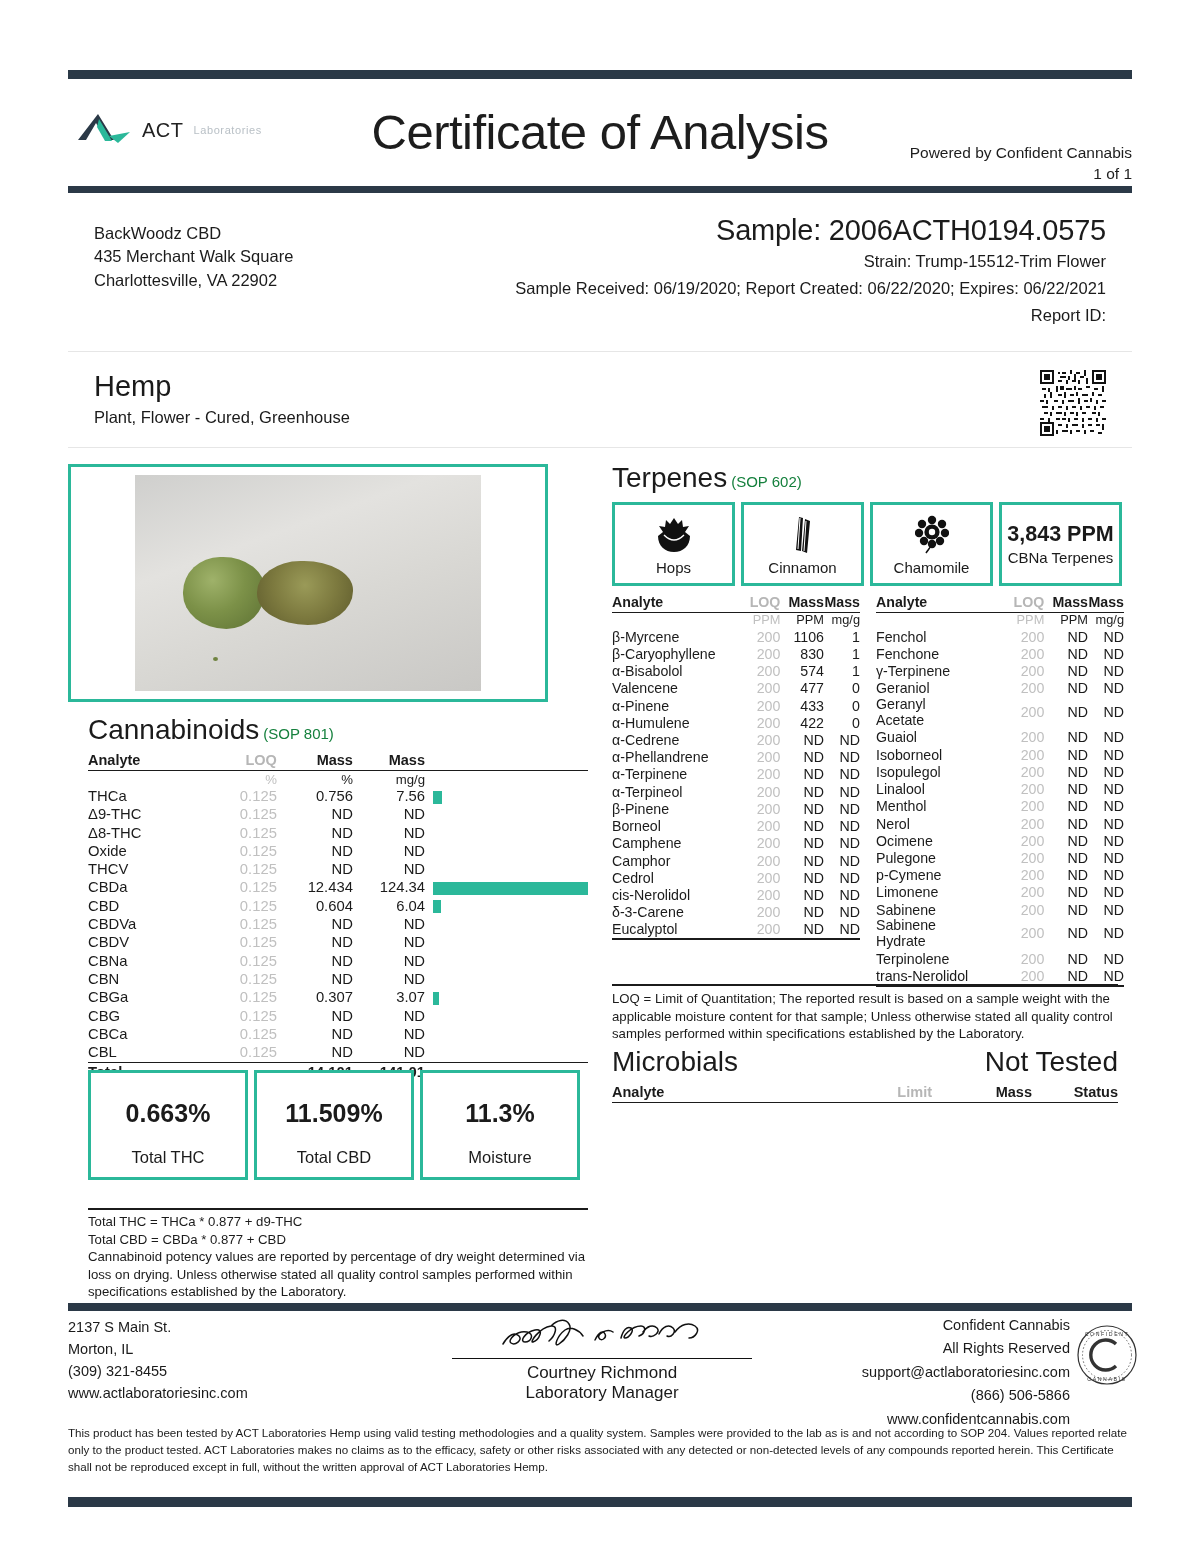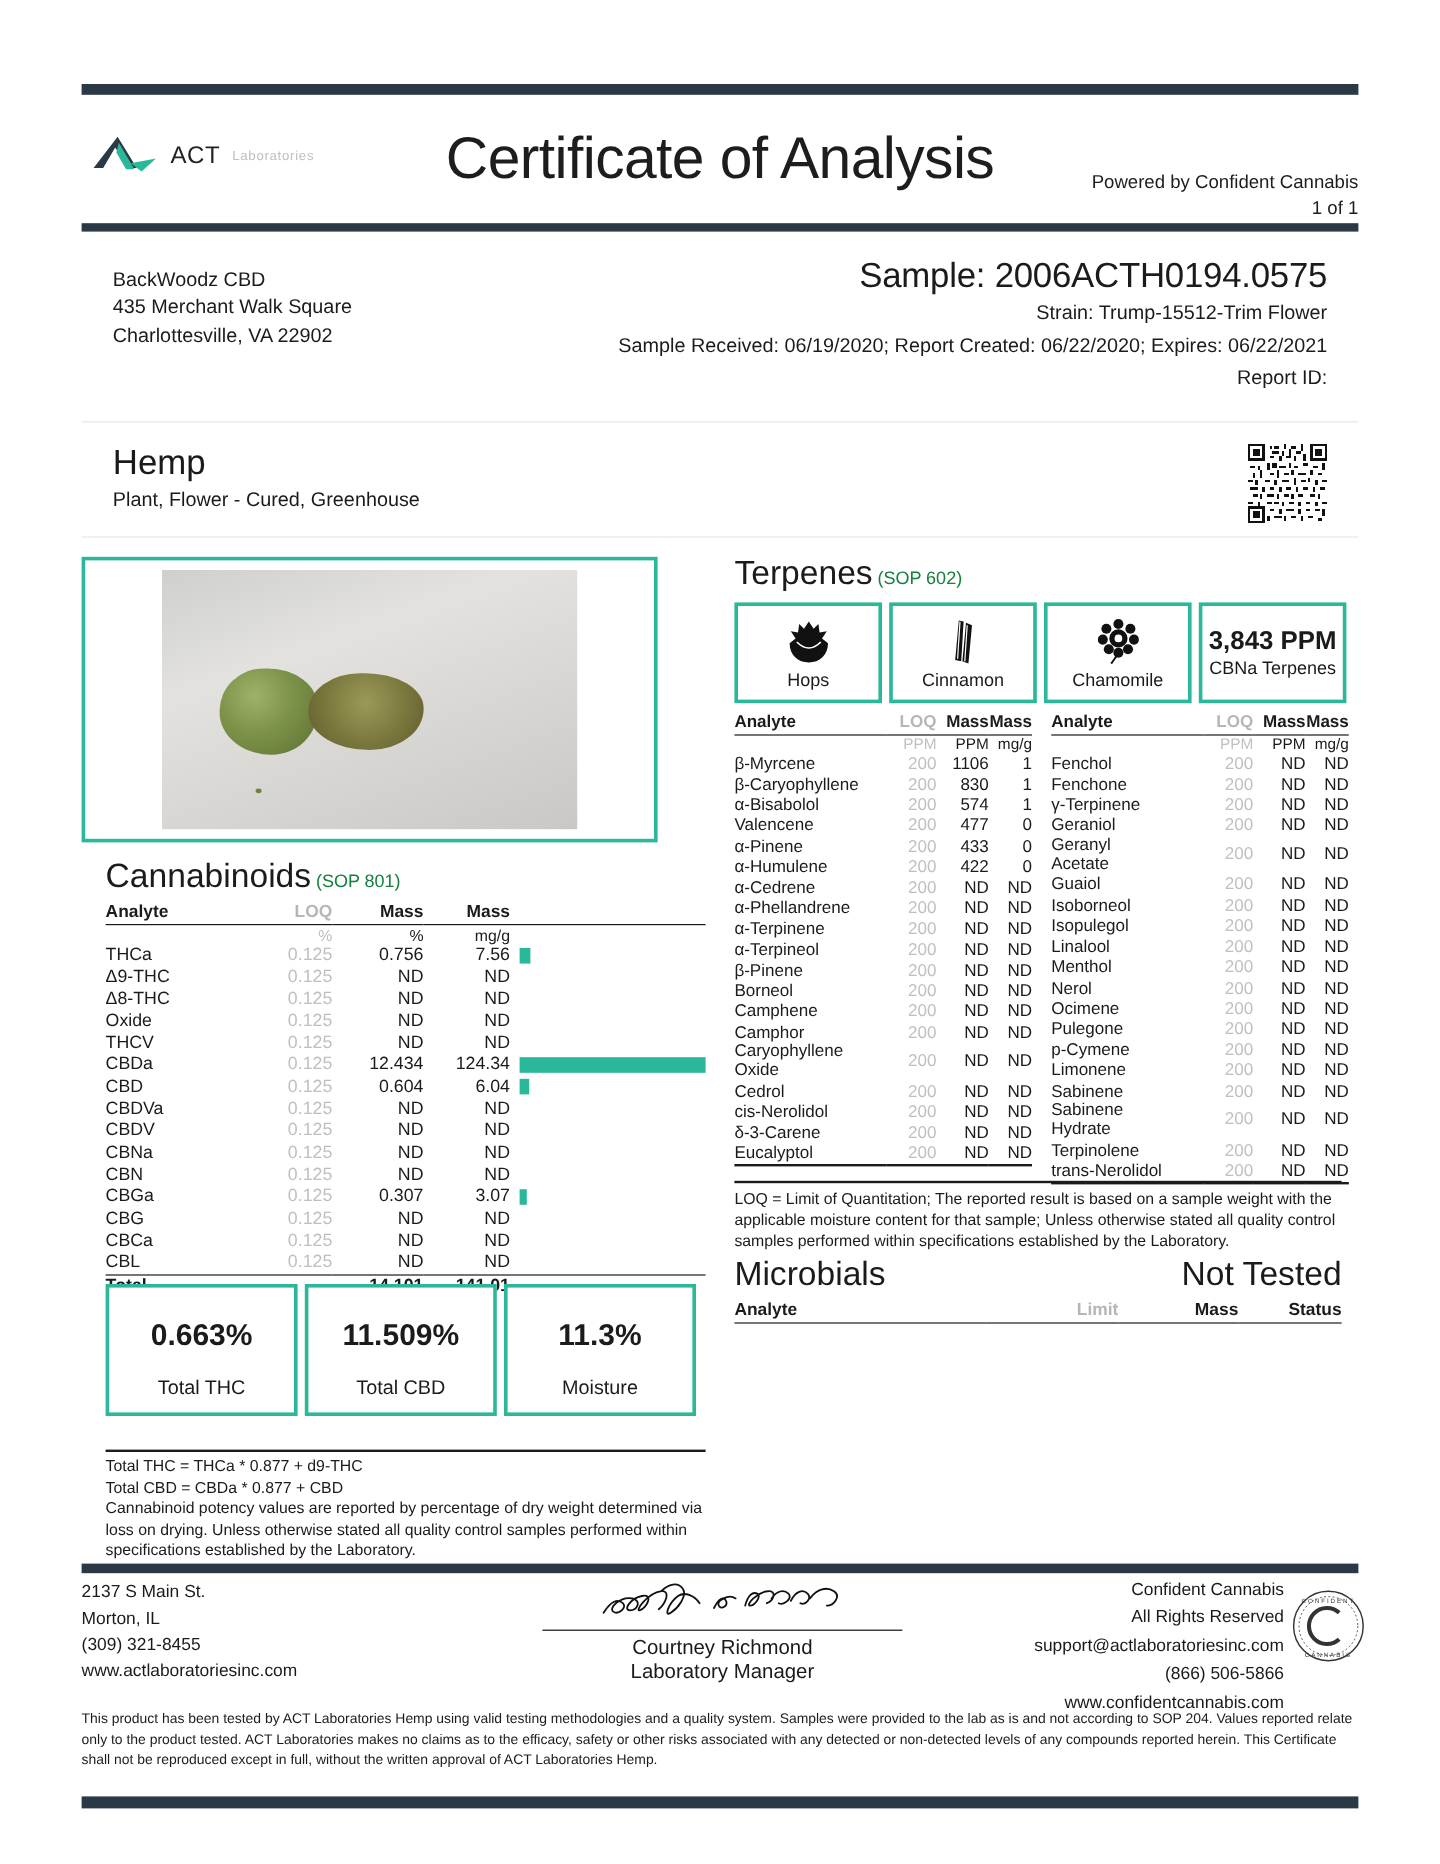--- a/index.html
+++ b/index.html
@@ -668,26 +668,20 @@
                 <td class="loq">200</td>
                 <td>ND</td>
                 <td>ND</td>
               </tr>
               <tr>
                 <td class="analyte">Camphor</td>
                 <td class="loq">200</td>
                 <td>ND</td>
                 <td>ND</td>
               </tr>
-              <tr class="twoline">
-                <td class="analyte">Caryophyllene<br>Oxide</td>
-                <td class="loq">200</td>
-                <td>ND</td>
-                <td>ND</td>
-              </tr>
               <tr>
                 <td class="analyte">Cedrol</td>
                 <td class="loq">200</td>
                 <td>ND</td>
                 <td>ND</td>
               </tr>
               <tr>
                 <td class="analyte">cis-Nerolidol</td>
                 <td class="loq">200</td>
                 <td>ND</td>

